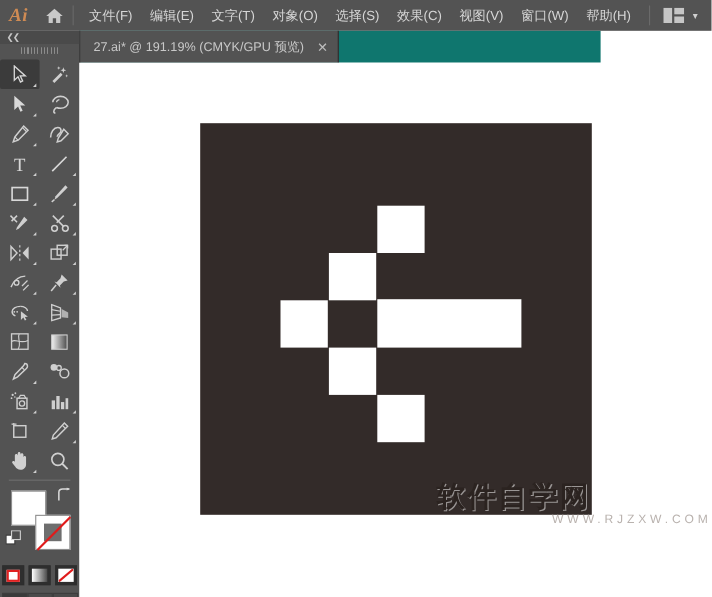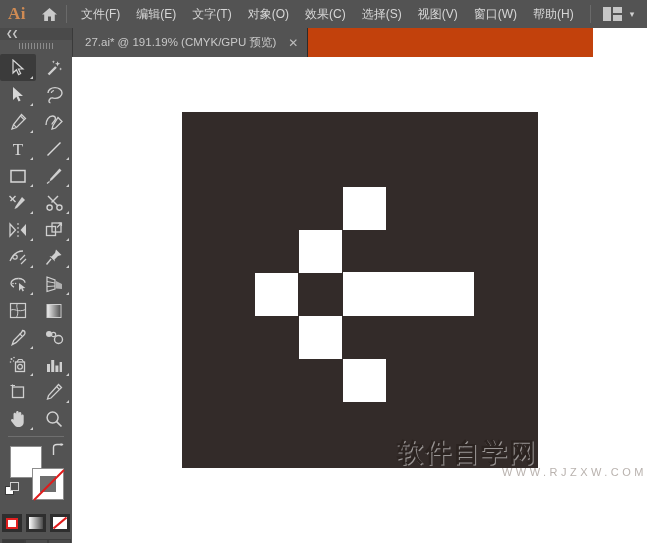--- a/index.html
+++ b/index.html
@@ -13,37 +13,38 @@
 
   
   .menubar{
     position:absolute;left:0;top:0;width:647px;height:28px;
     background:#535353;display:flex;align-items:center;
   }
   .ai-logo{
     width:34px;height:28px;display:flex;align-items:center;justify-content:center;
     color:#cf8b54;font-size:17px;font-weight:bold;font-family:"Liberation Serif","DejaVu Serif",serif;
     letter-spacing:0.5px;
+    font-style:italic;
   }
   .home-icon{width:30px;height:28px;display:flex;align-items:center;justify-content:center;}
   .menu-sep{width:1px;height:18px;background:#6a6a6a;margin:0 6px 0 2px;}
   .menu-items{display:flex;align-items:center;height:28px;}
   .menu-item{
     color:#d6d6d6;font-size:12px;padding:0 8px;height:28px;
     display:flex;align-items:center;white-space:nowrap;cursor:default;
   }
   .ws-area{position:absolute;right:6px;top:0;height:28px;display:flex;align-items:center;}
   .ws-sep{width:1px;height:18px;background:#6a6a6a;margin-right:10px;}
   .ws-icon{width:22px;height:28px;display:flex;align-items:center;justify-content:center;}
   .ws-chev{width:18px;height:28px;display:flex;align-items:center;justify-content:center;color:#d0d0d0;font-size:9px;}
 
   
   .tabbar{
-    position:absolute;left:72px;top:28px;width:521px;height:29px;
-    background:#c2410c;display:flex;align-items:flex-end;
+    position:absolute;left:72px;top:28px;width:474px;height:29px;
+    background:#0f766e;display:flex;align-items:flex-end;
   }
   .doc-tab{
     height:29px;background:#535353;display:flex;align-items:center;
     padding:0 9px 0 13px;border-right:1px solid #2b2b2b;
   }
   .doc-tab-title{color:#c8c8c8;font-size:11.5px;white-space:nowrap;}
   .doc-tab-close{
     color:#bdbdbd;font-size:12px;margin-left:12px;line-height:1;cursor:default;
   }
 
@@ -150,22 +151,22 @@
       </svg>
     </div>
 
     <div class="menu-sep"></div>
 
     <div class="menu-items">
       <div class="menu-item">文件(F)</div>
       <div class="menu-item">编辑(E)</div>
       <div class="menu-item">文字(T)</div>
       <div class="menu-item">对象(O)</div>
+      <div class="menu-item">选择(S)</div>
       <div class="menu-item">效果(C)</div>
-      <div class="menu-item">选择(S)</div>
       <div class="menu-item">视图(V)</div>
       <div class="menu-item">窗口(W)</div>
       <div class="menu-item">帮助(H)</div>
     </div>
 
     <div class="ws-area">
       <div class="ws-sep"></div>
       <div class="ws-icon">
         <svg width="19" height="14" viewBox="0 0 19 14">
           <rect x="0" y="0" width="8" height="14" fill="#c6c6c6"></rect>

